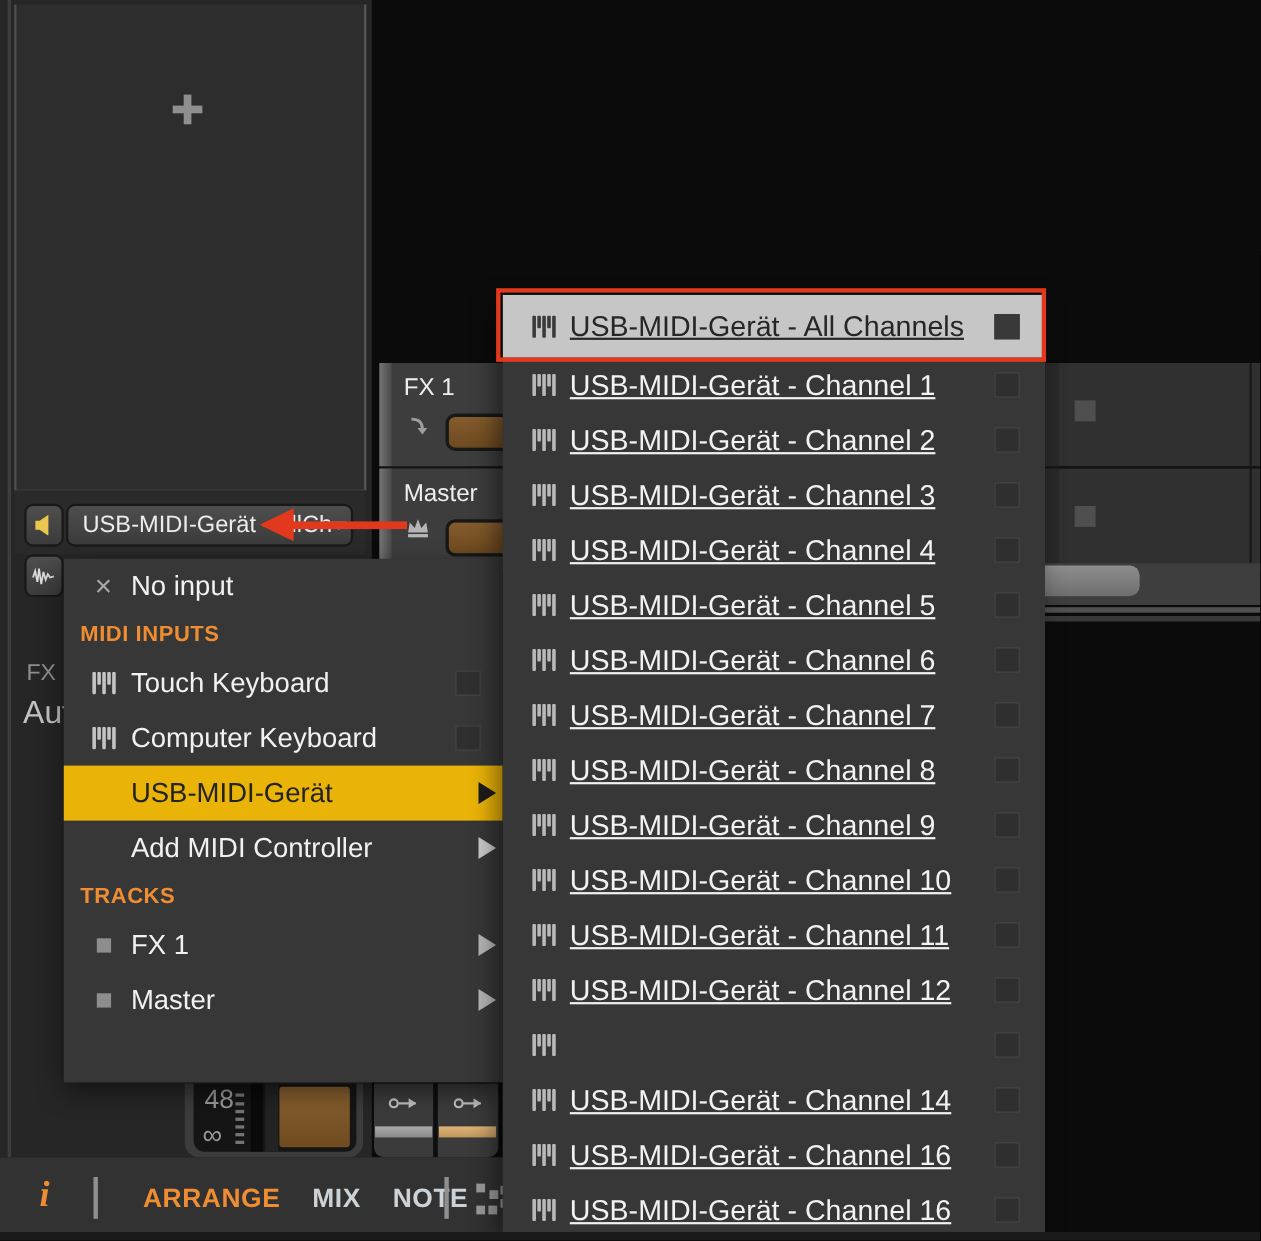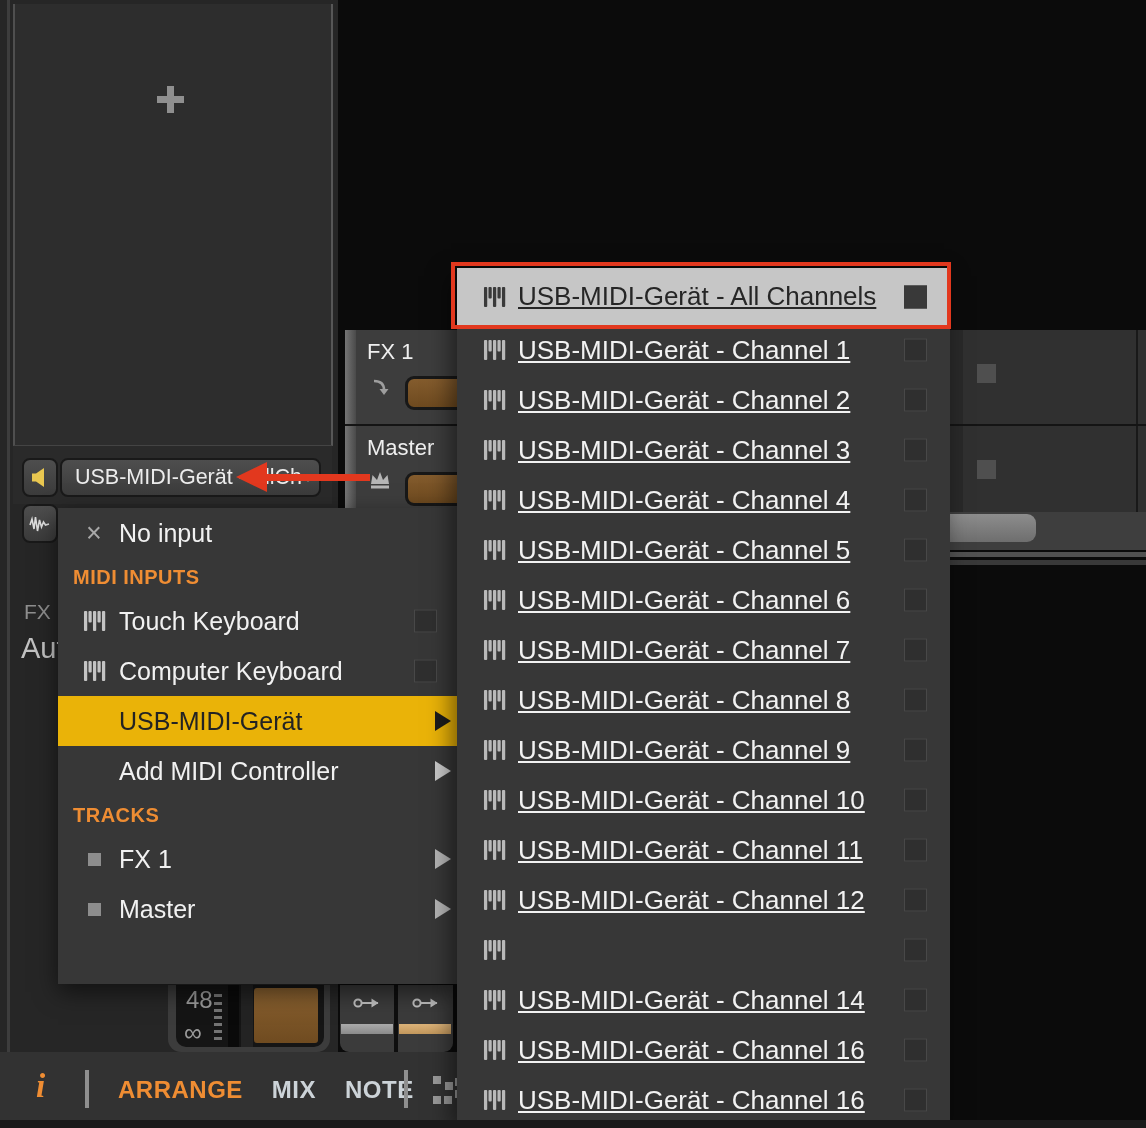--- a/index.html
+++ b/index.html
@@ -67,21 +67,21 @@
   .barA{background:linear-gradient(#ababab,#8a8a8a);}
   .barB{background:linear-gradient(#dcb379,#c2975c);}
 
   
   .toolbar{left:0;top:1052px;width:720px;height:69px;background:#323232;}
   .tb-i{left:36px;top:1068px;color:#ef8d33;font-size:33px;font-weight:bold;font-style:italic;
         font-family:"Liberation Serif",serif;}
   .tb-div{position:absolute;width:4px;height:38px;background:#8f8f8f;top:1070px;}
   .tabs{left:118px;top:1076px;display:flex;gap:29px;font-size:24px;font-weight:bold;letter-spacing:.5px;}
   .tab{color:#ccd3d8;}
-  .tab.active{color:#ef8d33;}
+  .tab.active{color:#ef8d33;margin-left:12px;}
   .dots{left:428px;top:1072px;width:34px;height:34px;}
   .dots i{position:absolute;width:8px;height:8px;background:#9a9a9a;}
   .bottom-strip{left:0;top:1120px;width:1146px;height:8px;background:#1a1a1a;z-index:40;}
 
   
   .arrow-tail{left:258px;top:474px;width:112px;height:7px;background:#e2381e;z-index:25;}
   .arrow-head{left:236px;top:462px;width:0;height:0;border-top:15px solid transparent;
               border-bottom:15px solid transparent;border-right:31px solid #e2381e;z-index:25;}
 
   

